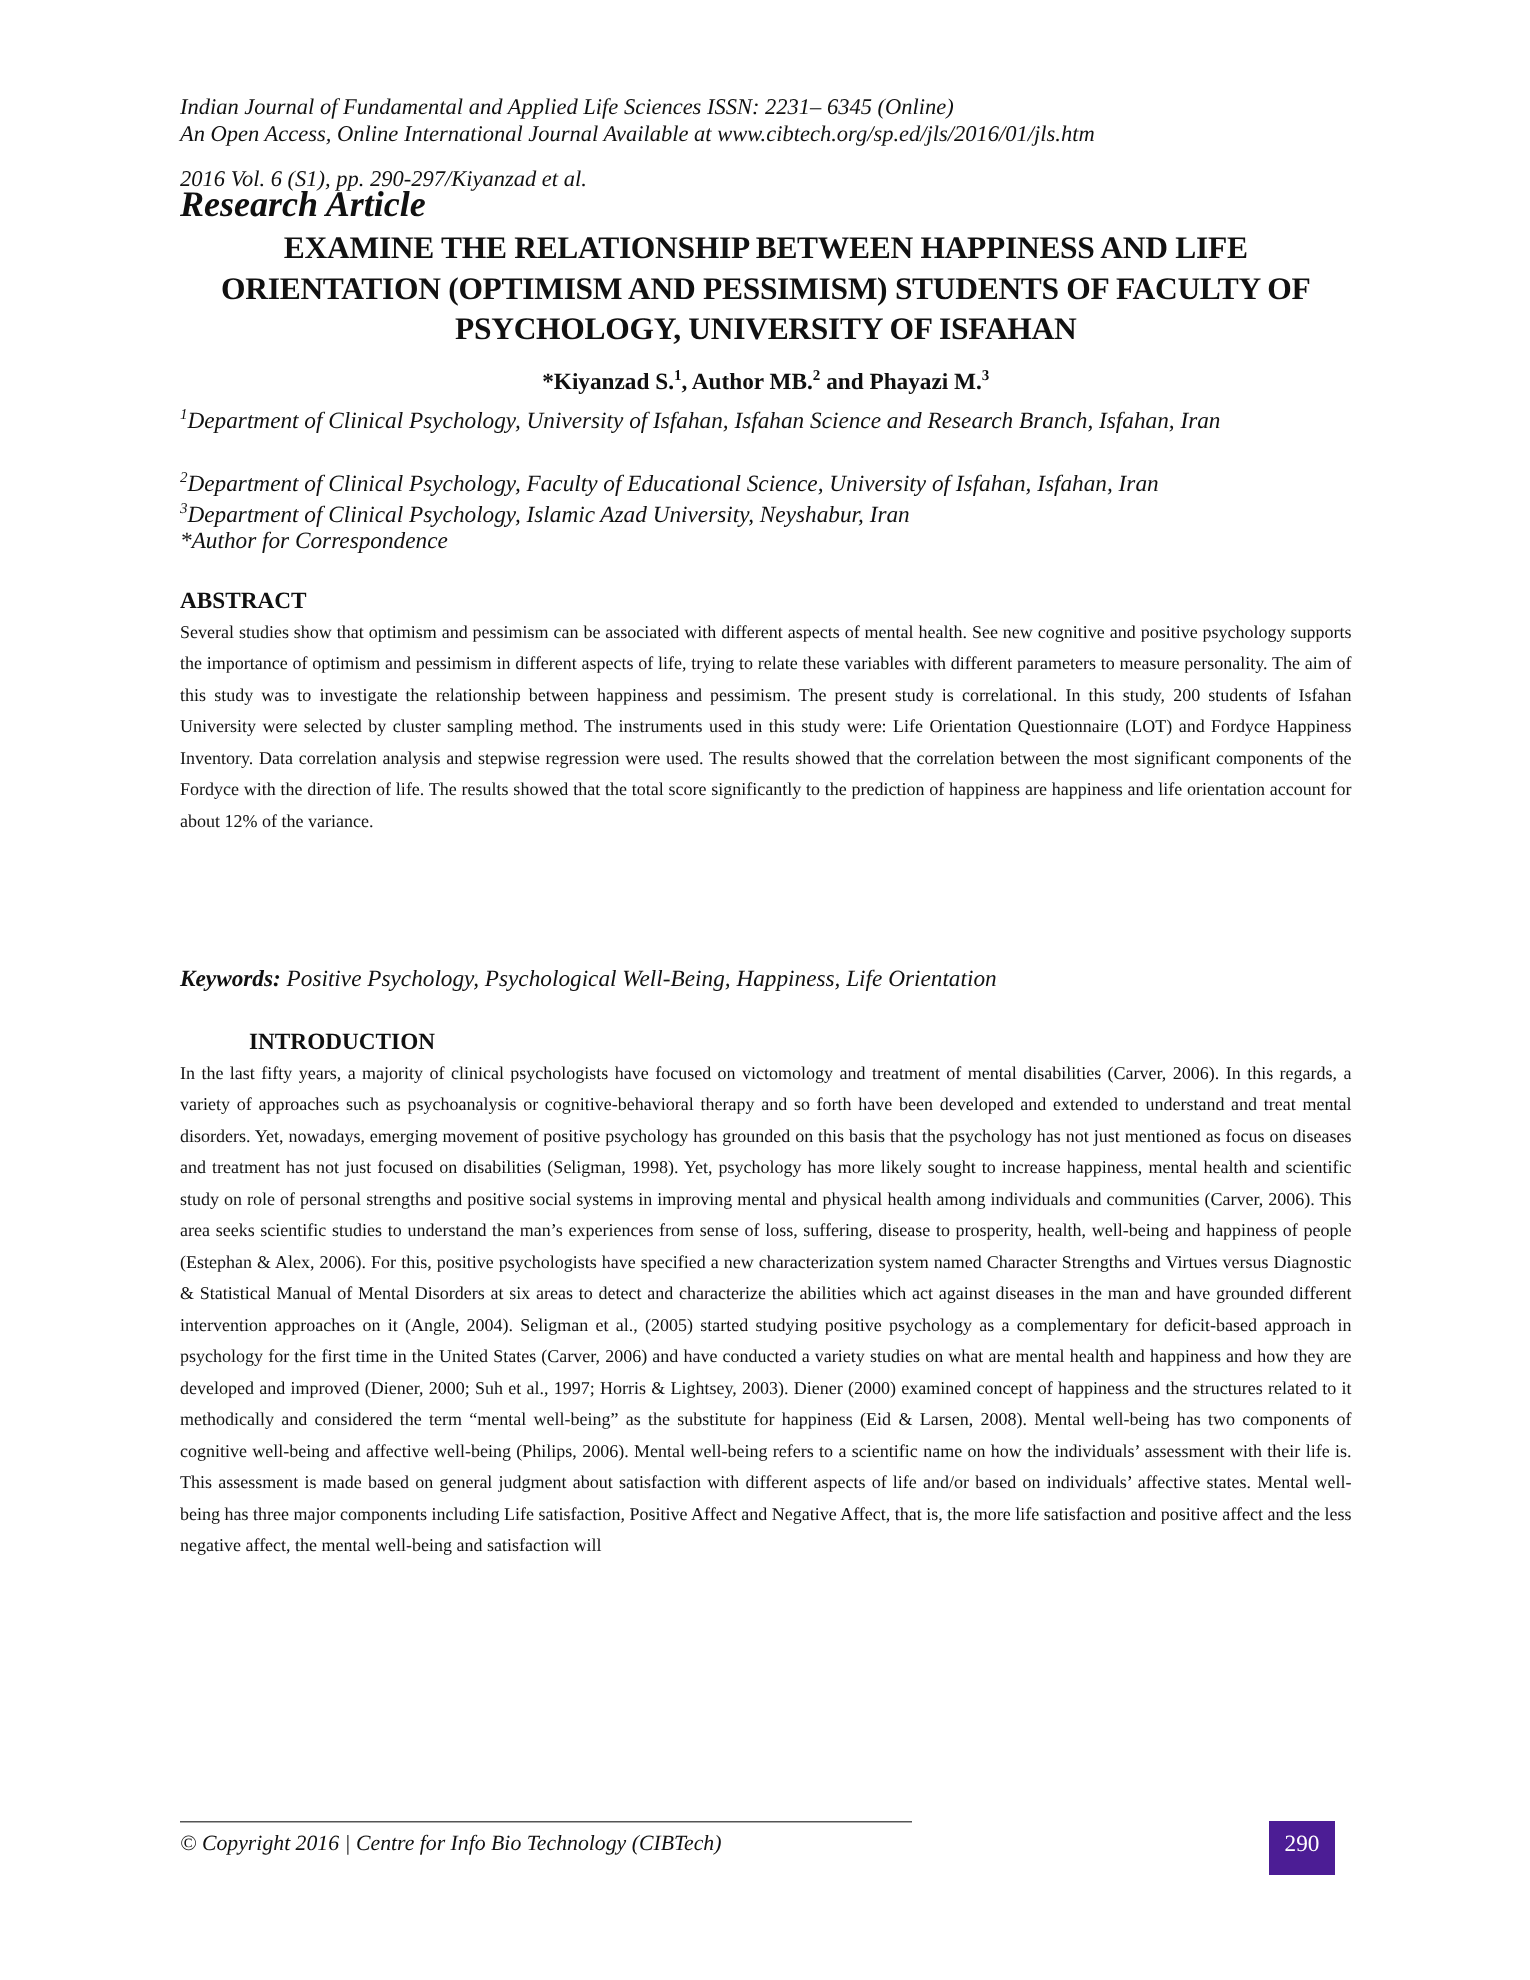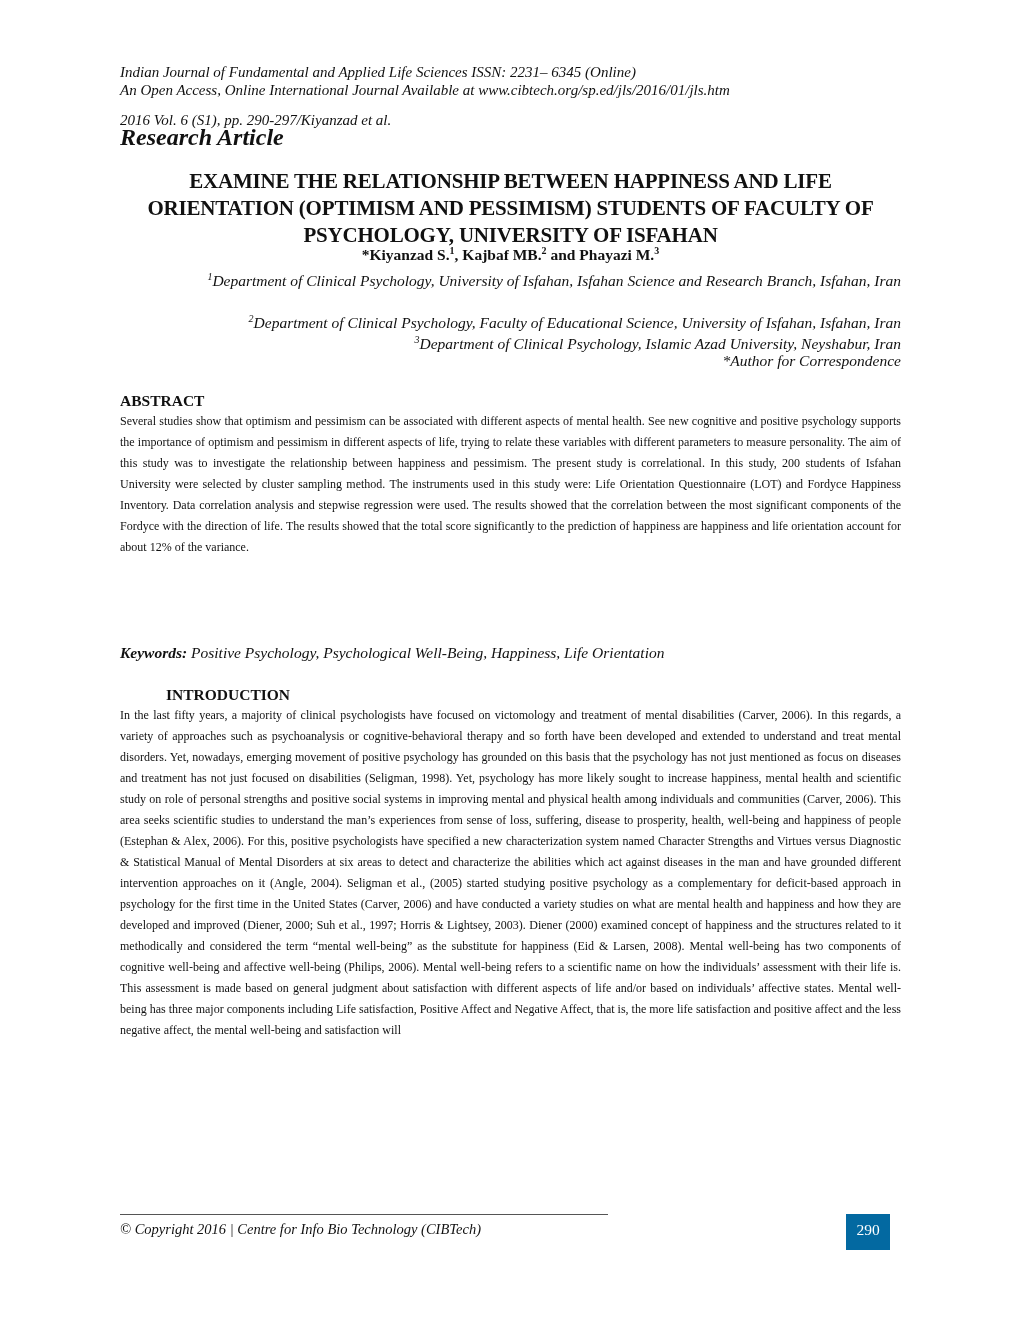--- a/index.html
+++ b/index.html
@@ -5,24 +5,24 @@
     html, body { margin: 0; padding: 0; background: #ffffff; }
     body { width: 1020px; height: 1320px; position: relative; overflow: hidden;
            font-family: "Liberation Serif", serif; color: #111; }
     .page { position: absolute; left: 120px; top: 0; width: 781px; }
     .hdr { font-style: italic; font-size: 15px; line-height: 18px; }
     #hdr1 { position: absolute; top: 63px; }
     #hdr2 { position: absolute; top: 81px; }
     #hdr3 { position: absolute; top: 99px; margin-top: 12px; }
     #art-type { position: absolute; top: 124px; font-weight: bold; font-style: italic; font-size: 24px; }
     .title { position: absolute; top: 152px; width: 781px; text-align: center;
-             font-weight: bold; font-size: 21px; line-height: 27px; letter-spacing: -0.2px; margin-top: 16px; }
+             font-weight: bold; font-size: 21px; line-height: 27px; letter-spacing: -0.2px; }
     .authors { position: absolute; top: 245px; width: 781px; text-align: center;
                font-weight: bold; font-size: 15.5px; }
-    .aff { position: absolute; width: 781px; text-align: right; font-style: italic; font-size: 15.5px; line-height: 21px; }
+    .aff { position: absolute; width: 781px; text-align: left; font-style: italic; font-size: 15.5px; line-height: 21px; }
     sup { font-size: 10px; }
     .heading { position: absolute; font-weight: bold; font-size: 15.5px; }
     .para { position: absolute; width: 781px; text-align: justify; font-size: 12px; line-height: 21px; }
     .kw { position: absolute; top: 644px; font-size: 15.5px; }
     .kw b { font-style: italic; margin-top: 40px; }
     .kw i { font-style: italic; font-family: Liberation Serif, serif; }
     .footer-line { position: absolute; left: 120px; top: 1214px; width: 488px; height: 1px; background: #555; }
     .footer { position: absolute; left: 120px; top: 1221px; font-style: italic; font-size: 14.5px; }
     .page-num { position: absolute; left: 846px; top: 1214px; width: 44px; height: 36px; background: #0a66ff;
                 color: #fff; font-size: 15.5px; text-align: center; line-height: 32px; }
@@ -32,21 +32,21 @@
 
 <div class="page">
   <div id="hdr1" class="hdr">Indian Journal of Fundamental and Applied Life Sciences ISSN: 2231– 6345 (Online)</div>
   <div id="hdr2" class="hdr">An Open Access, Online International Journal Available at www.cibtech.org/sp.ed/jls/2016/01/jls.htm</div>
   <div id="hdr3" class="hdr">2016 Vol. 6 (S1), pp. 290-297/Kiyanzad et al.</div>
   <div id="art-type">Research Article</div>
 
   <div class="title">EXAMINE THE RELATIONSHIP BETWEEN HAPPINESS AND LIFE ORIENTATION (OPTIMISM AND PESSIMISM) STUDENTS OF FACULTY OF PSYCHOLOGY, UNIVERSITY OF ISFAHAN</div>
 
   <div class="authors">
-    <span>*Kiyanzad S.</span><sup>1</sup><span>, </span><span>Kajbaf MB.</span><sup>2</sup><span> and </span><span>Phayazi M.</span><sup>3</sup>
+    <span>*Kiyanzad S.</span><sup>1</sup><span>, </span><span>Author MB.</span><sup>2</sup><span> and </span><span>Phayazi M.</span><sup>3</sup>
   </div>
 
   <div class="aff" style="top:266px;">
     <sup>1</sup><span>Department of Clinical Psychology, University of Isfahan, Isfahan Science and Research Branch, Isfahan, Iran</span>
   </div>
   <div class="aff" style="top:308px;">
     <sup>2</sup><span>Department of Clinical Psychology, Faculty of Educational Science, University of Isfahan, Isfahan, Iran</span>
   </div>
   <div class="aff" style="top:329px;">
     <sup>3</sup><span>Department of Clinical Psychology, Islamic Azad University, Neyshabur, Iran</span>
@@ -59,13 +59,13 @@
   <div class="kw">
     <b>Keywords:</b> <i>Positive Psychology, Psychological Well-Being, Happiness, Life Orientation</i>
   </div>
 
   <div class="heading" style="top:686px;margin-left:46px;">INTRODUCTION</div>
   <div class="para" style="top:705px;">In the last fifty years, a majority of clinical psychologists have focused on victomology and treatment of mental disabilities (Carver, 2006). In this regards, a variety of approaches such as psychoanalysis or cognitive-behavioral therapy and so forth have been developed and extended to understand and treat mental disorders. Yet, nowadays, emerging movement of positive psychology has grounded on this basis that the psychology has not just mentioned as focus on diseases and treatment has not just focused on disabilities (Seligman, 1998). Yet, psychology has more likely sought to increase happiness, mental health and scientific study on role of personal strengths and positive social systems in improving mental and physical health among individuals and communities (Carver, 2006). This area seeks scientific studies to understand the man’s experiences from sense of loss, suffering, disease to prosperity, health, well-being and happiness of people (Estephan &amp; Alex, 2006). For this, positive psychologists have specified a new characterization system named Character Strengths and Virtues versus Diagnostic &amp; Statistical Manual of Mental Disorders at six areas to detect and characterize the abilities which act against diseases in the man and have grounded different intervention approaches on it (Angle, 2004). Seligman et al., (2005) started studying positive psychology as a complementary for deficit-based approach in psychology for the first time in the United States (Carver, 2006) and have conducted a variety studies on what are mental health and happiness and how they are developed and improved (Diener, 2000; Suh et al., 1997; Horris &amp; Lightsey, 2003). Diener (2000) examined concept of happiness and the structures related to it methodically and considered the term “mental well-being” as the substitute for happiness (Eid &amp; Larsen, 2008). Mental well-being has two components of cognitive well-being and affective well-being (Philips, 2006). Mental well-being refers to a scientific name on how the individuals’ assessment with their life is. This assessment is made based on general judgment about satisfaction with different aspects of life and/or based on individuals’ affective states. Mental well-being has three major components including Life satisfaction, Positive Affect and Negative Affect, that is, the more life satisfaction and positive affect and the less negative affect, the mental well-being and satisfaction will</div>
 </div>
 
 <div class="footer-line"></div>
 <div class="footer">© Copyright 2016 | Centre for Info Bio Technology (CIBTech)</div>
-<div class="page-num" style="background: #0369a1;">290</div>
+<div class="page-num" style="background: #4c1d95;">290</div>
 
 </body></html>

